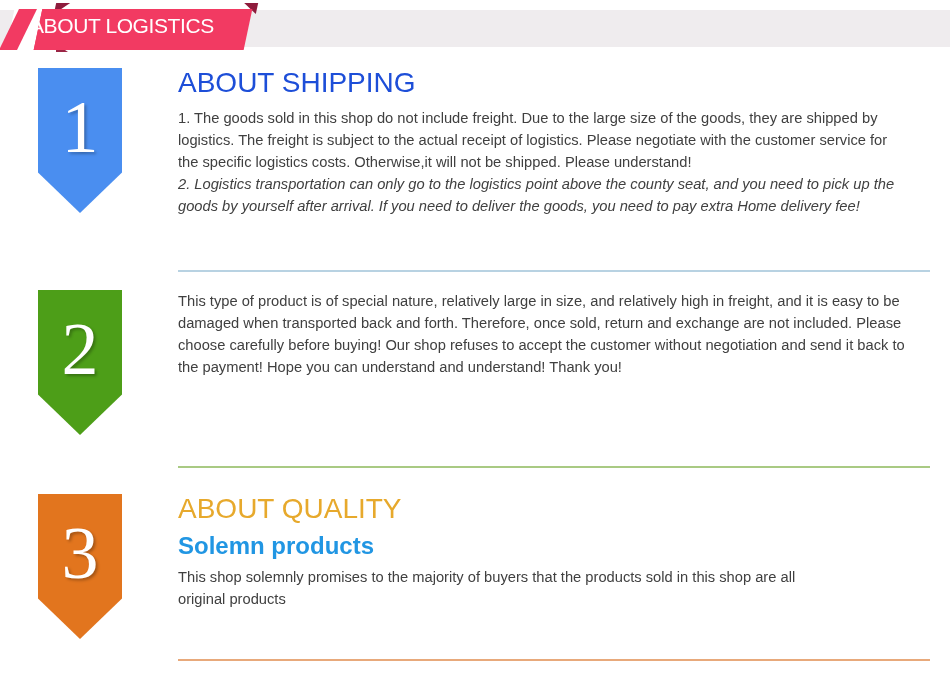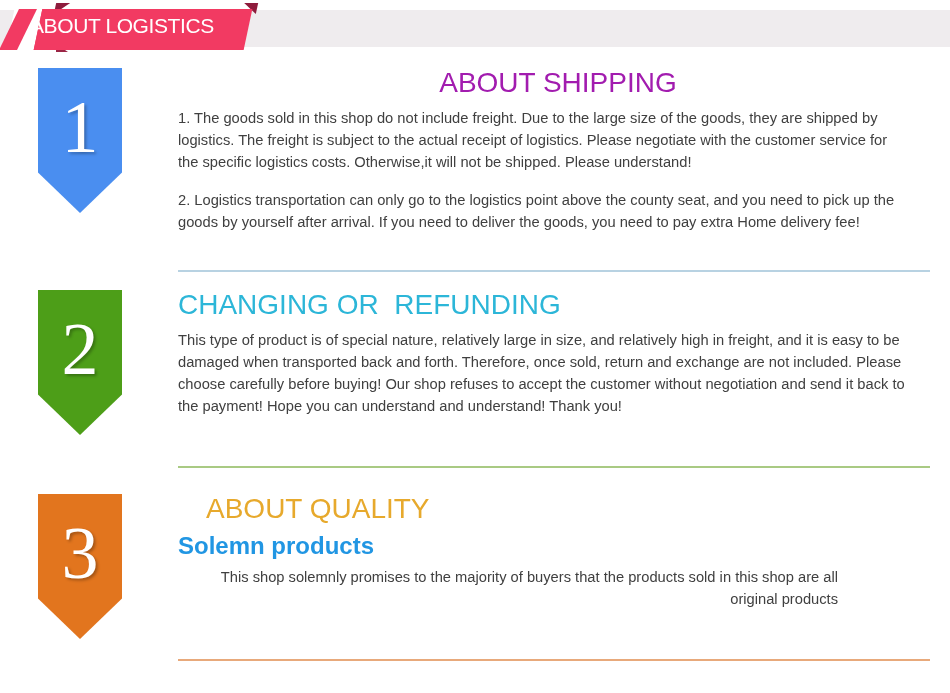--- a/index.html
+++ b/index.html
@@ -149,21 +149,21 @@
     margin: 10px 0 6px 0;
     line-height: 1.1;
   }
   .sec-body {
     font-size: 14.7px;
     line-height: 22px;
     color: #404040;
     margin: 0;
     max-width: 728px;
   }
-  .sec-body + .sec-body { margin-top: 16px; }
+  .sec-body + .sec-body { margin-top: 0px; font-style: italic; }
 
   .divider {
     position: absolute;
     left: 178px;
     width: 752px;
     height: 2px;
     border: 0;
     margin: 0;
   }
   #divider-1 { top: 270px; background: #b8d2e2; }
@@ -182,41 +182,40 @@
   <div class="ribbon-white-notch"></div>
   <div class="ribbon-pink-tip"></div>
   <div class="ribbon-label">ABOUT LOGISTICS</div>
 </div>
 
 <div class="section" id="section-1">
   <div class="badge" style="background:#4a8ef0;">
     <span class="badge-num">1</span>
   </div>
   <div class="content">
-    <h2 class="sec-title" style="color:#a21caf;text-align:center;">ABOUT SHIPPING</h2>
+    <h2 class="sec-title" style="color:#1d4ed8;">ABOUT SHIPPING</h2>
     <p class="sec-body">1. The goods sold in this shop do not include freight. Due to the large size of the goods, they are shipped by logistics. The freight is subject to the actual receipt of logistics. Please negotiate with the customer service for the specific logistics costs. Otherwise,it will not be shipped. Please understand!</p>
     <p class="sec-body">2. Logistics transportation can only go to the logistics point above the county seat, and you need to pick up the goods by yourself after arrival. If you need to deliver the goods, you need to pay  extra Home delivery fee!</p>
   </div>
 </div>
 <hr class="divider" id="divider-1">
 
 <div class="section" id="section-2">
   <div class="badge" style="background:#4d9e18;">
     <span class="badge-num">2</span>
   </div>
   <div class="content">
-    <h2 class="sec-title" style="color:#2cb6d8;">CHANGING OR  REFUNDING</h2>
     <p class="sec-body">This type of product is of special nature, relatively large in size, and relatively high in freight, and it is easy to be damaged when transported back and forth. Therefore, once sold, return and exchange are not included. Please choose carefully before buying! Our shop refuses to accept the customer without negotiation and send it back to the payment! Hope you can understand and understand! Thank you!</p>
   </div>
 </div>
 <hr class="divider" id="divider-2">
 
 <div class="section" id="section-3">
   <div class="badge" style="background:#e2751e;">
     <span class="badge-num">3</span>
   </div>
   <div class="content">
-    <h2 class="sec-title" style="color:#e7a92c;margin-left:28px;">ABOUT QUALITY</h2>
+    <h2 class="sec-title" style="color:#e7a92c;">ABOUT QUALITY</h2>
     <h3 class="sec-subtitle">Solemn products</h3>
-    <p class="sec-body" style="max-width:660px;text-align:right;">This shop solemnly promises to the majority of buyers that the products sold in this shop are all original products</p>
+    <p class="sec-body" style="max-width:660px;">This shop solemnly promises to the majority of buyers that the products sold in this shop are all original products</p>
   </div>
 </div>
 <hr class="divider" id="divider-3">
 
 </body></html>

